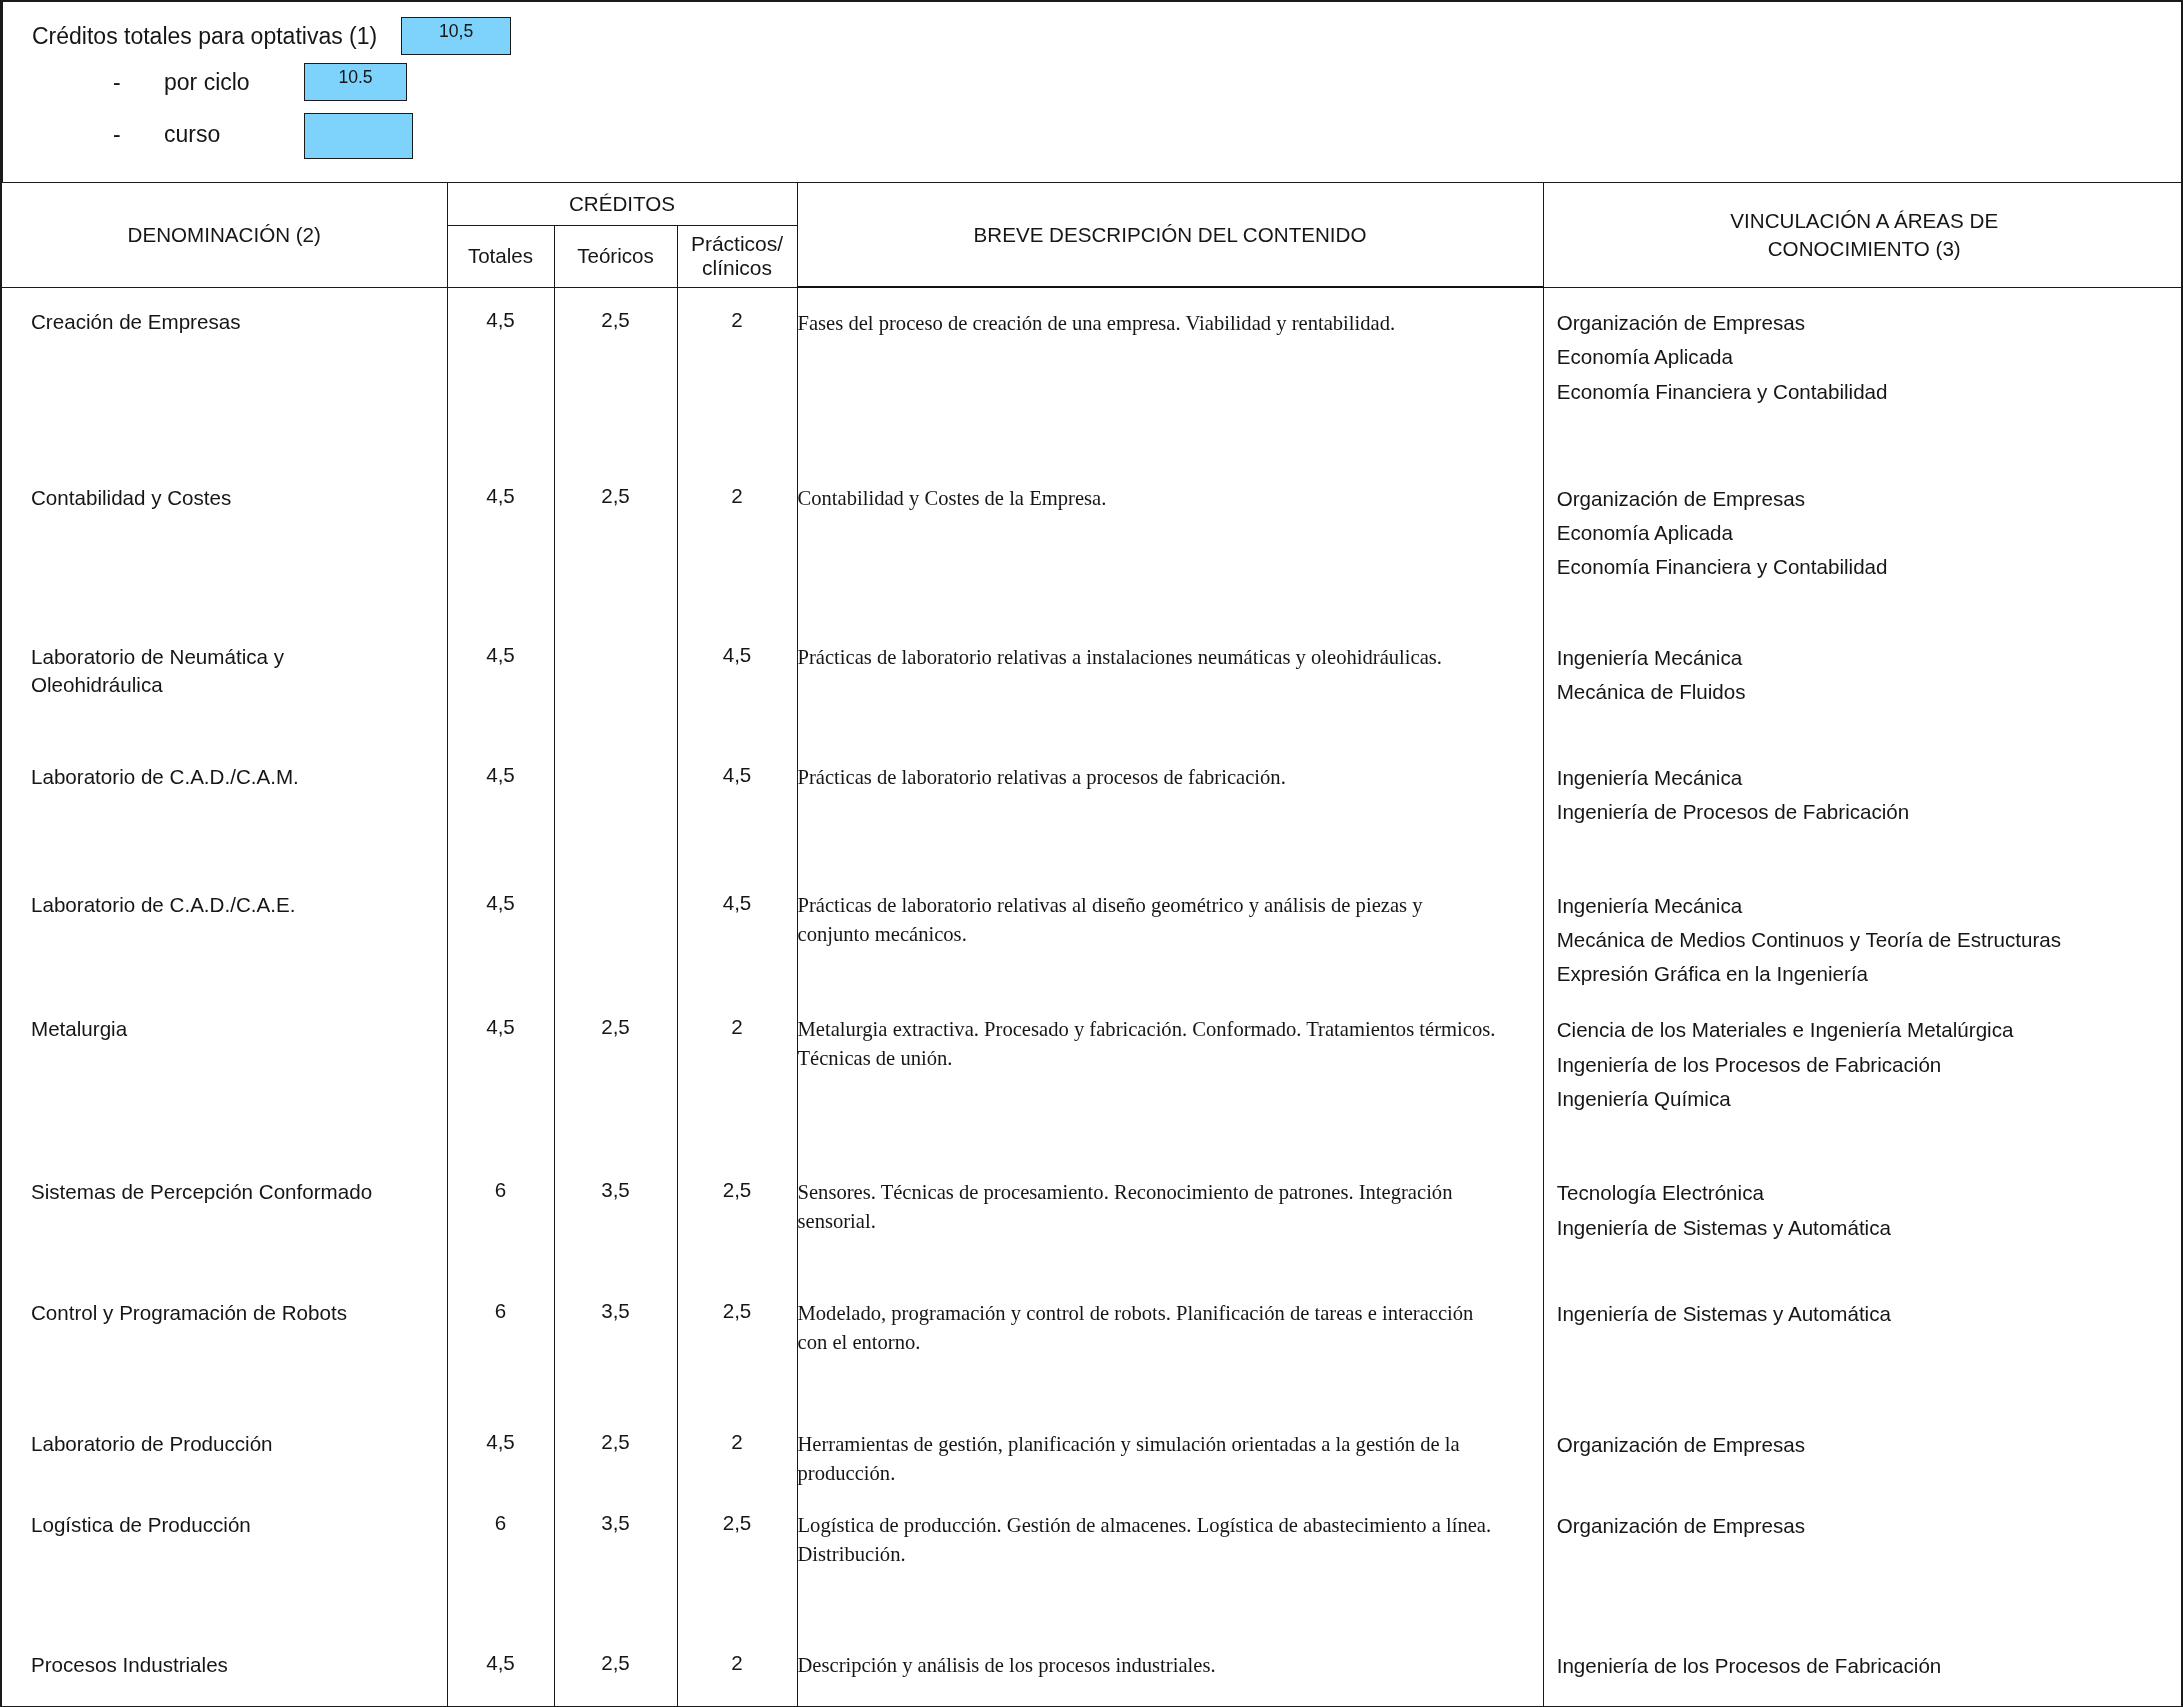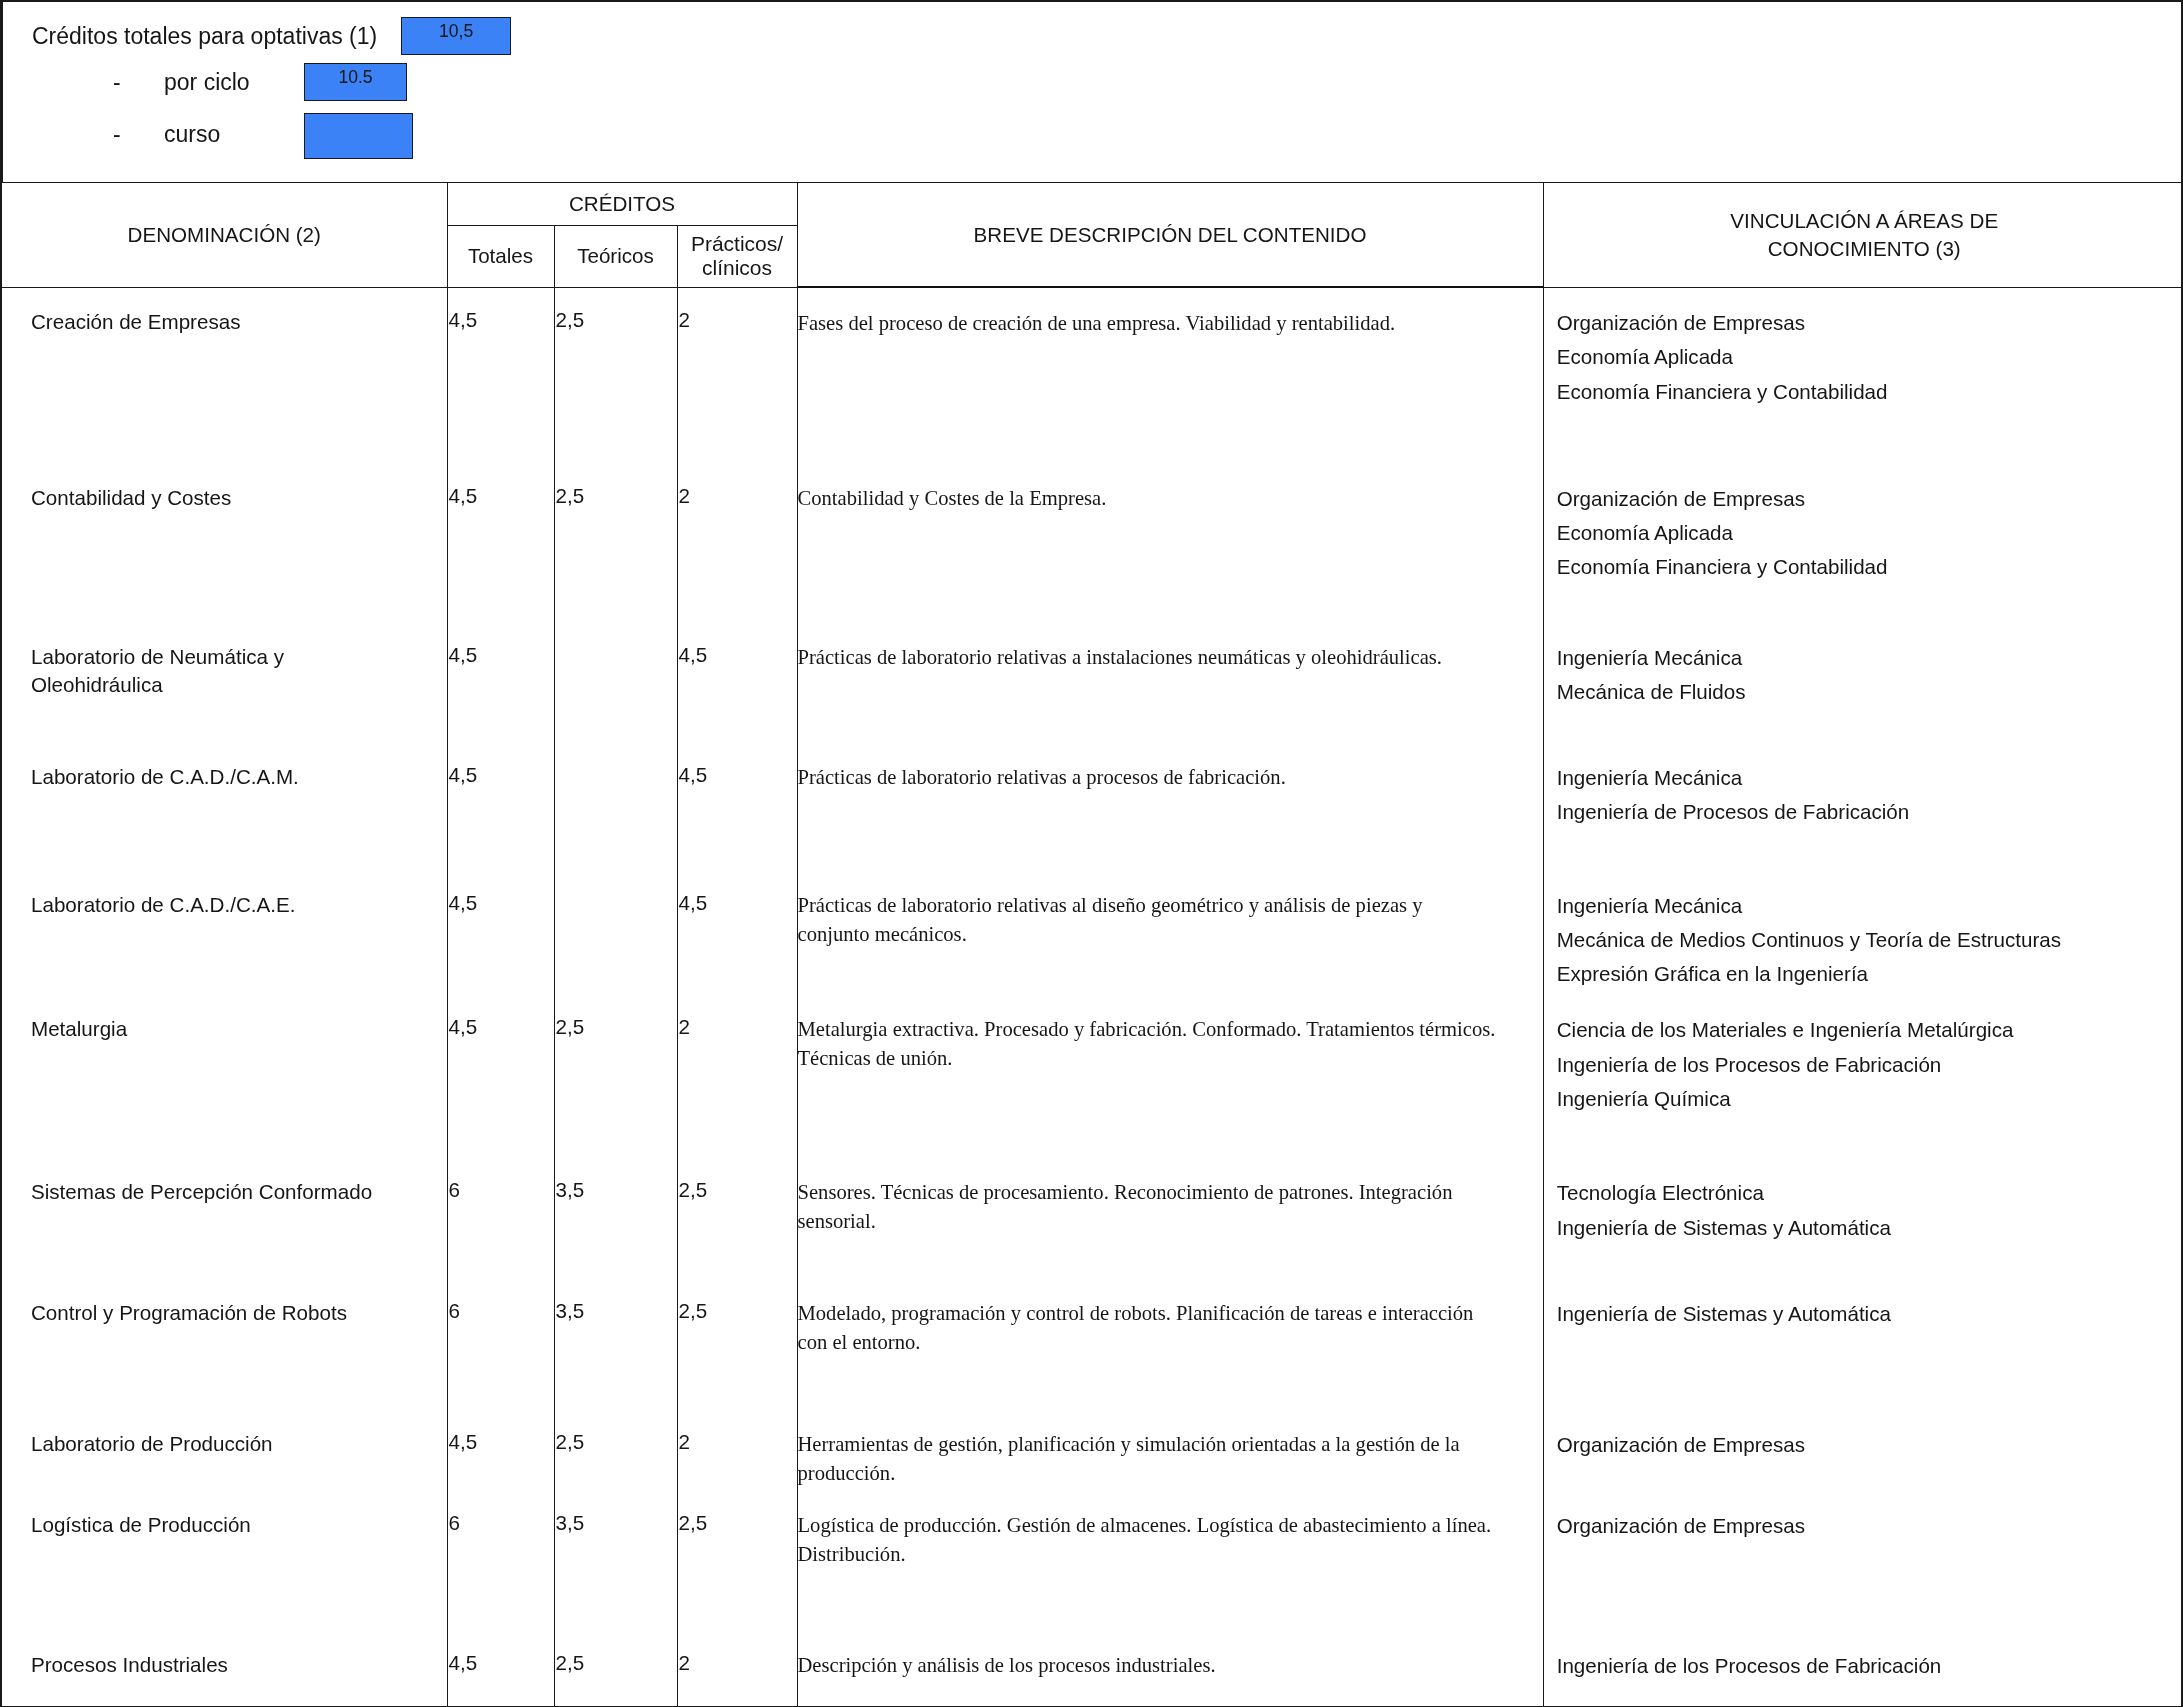--- a/index.html
+++ b/index.html
@@ -44,21 +44,21 @@
   }
   .credit-line1 {
     display: flex;
     align-items: flex-start;
     gap: 24px;
   }
   .credit-line1 .lbl { padding-top: 5.9px; }
   .val-box {
     box-sizing: border-box;
     border: 1.5px solid #1a1a1a;
-    background: #3b82f6;
+    background: #7dd3fc;
     font-size: 17.6px;
     padding: 2.9px 7.3px;
     display: inline-flex;
     align-items: flex-start;
     justify-content: center;
   }
   .box-total { width: 110px; height: 38px; }
   .credit-row {
     display: flex;
     align-items: center;
@@ -97,21 +97,21 @@
   th.h-practicos { font-size: 21px; line-height: 1.15; white-space: pre-line; }
   th.h-desc { border-bottom: 2.9px solid #111; }
   th.h-vinc { white-space: pre-line; line-height: 1.35; }
 
   tbody td {
     vertical-align: top;
     padding-top: 20.6px;
     font-size: 20.6px;
   }
   td.col-denom { padding-left: 29px; padding-right: 26.5px; line-height: 1.4; }
-  td.col-num   { text-align: left; }
+  td.col-num   { text-align: center; }
   td.col-desc  { padding-left: 0; padding-right: 47px; line-height: 1.42; font-family: Liberation Serif, serif; }
   td.col-vinc  { padding-left: 13.2px; padding-right: 14.7px; line-height: 1.42; }
   td.col-vinc .area-line { margin-bottom: 5.1px; }
 </style>
 </head>
 <body>
 
 <div class="page">
 
   <div class="top">

